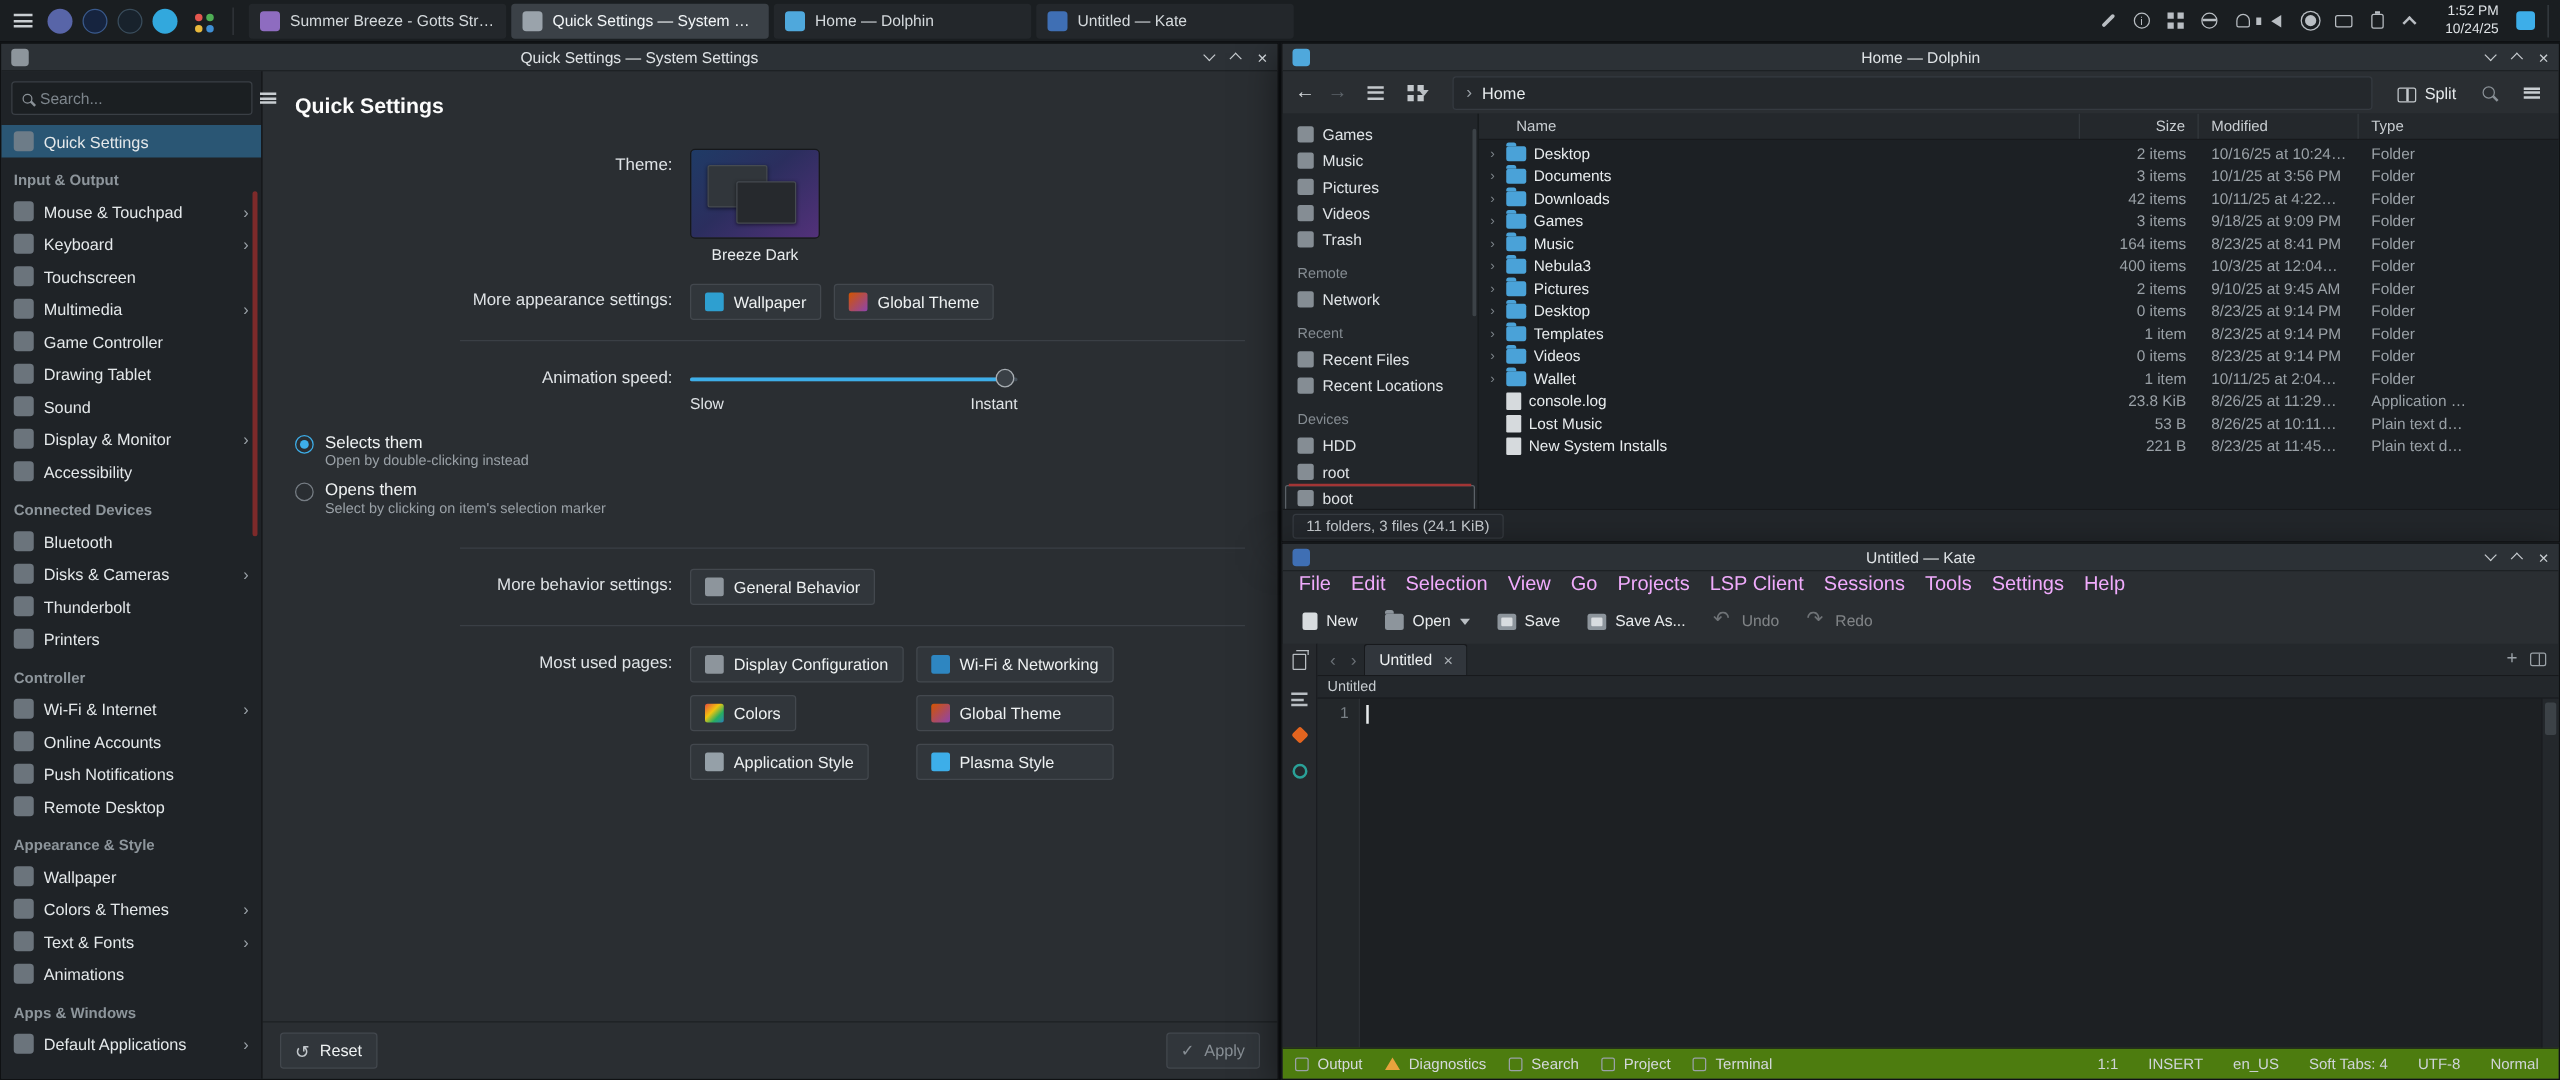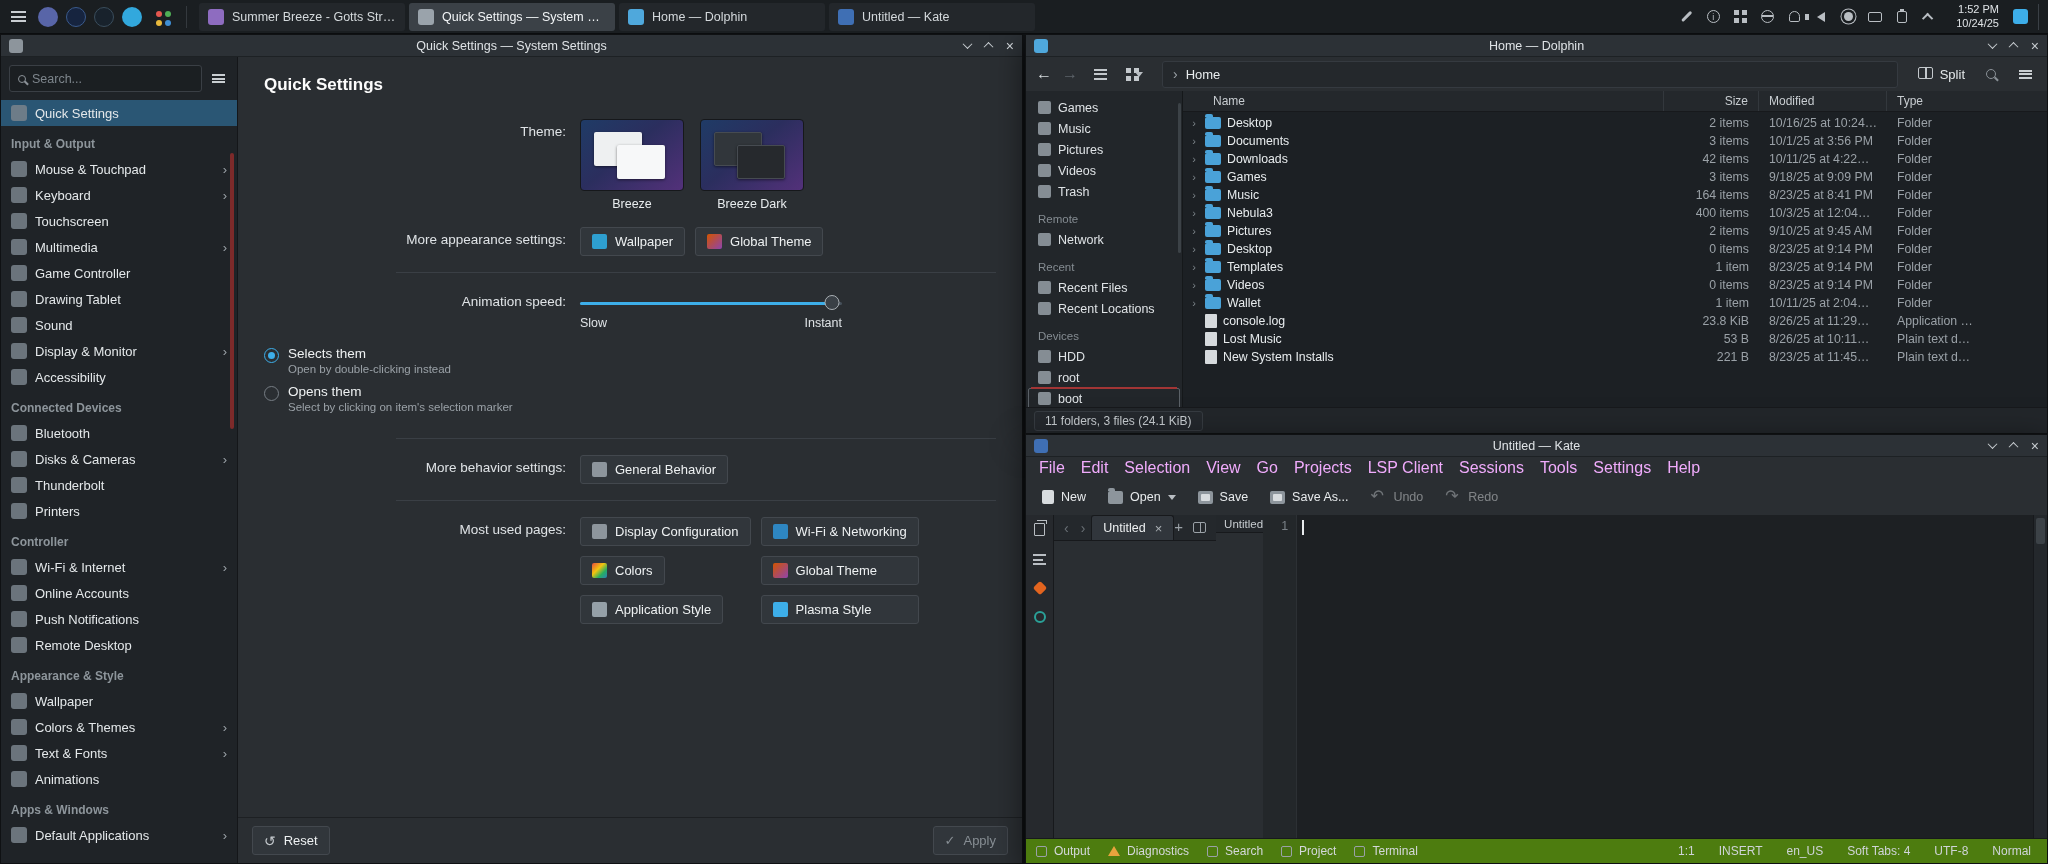--- a/index.html
+++ b/index.html
@@ -60,21 +60,21 @@
   .chev.up { transform:rotate(-135deg) translate(-1px,-1px); }
   .close-x { font-size:14px; color:#c8cdd1; line-height:1; }
   .close-x::before { content:"×"; }
 
   #win-settings { left:0; top:34px; width:1023px; height:830px; }
   #win-dolphin  { left:1025px; top:34px; width:1023px; height:400px; }
   #win-kate     { left:1025px; top:434px; width:1023px; height:430px; }
 
   
   .settings-body { flex:1; display:flex; min-height:0; }
-  .s-sidebar { width:237px; background:#1f2327; border-right:1px solid #141619; display:flex; flex-direction:column; position:relative; flex:none; }
+  .s-sidebar { width:209px; background:#1f2327; border-right:1px solid #141619; display:flex; flex-direction:column; position:relative; flex:none; }
   .search-row { display:flex; align-items:center; gap:6px; padding:8px 8px 6px 8px; }
   .search-box { flex:1; height:27px; background:#1b1f22; border:1px solid #3a3f45; border-radius:3px;
                 display:flex; align-items:center; gap:6px; padding:0 8px; }
   .mag { width:8px; height:8px; border:1.6px solid #8a9197; border-radius:50%; position:relative; flex:none; }
   .mag::after { content:""; position:absolute; width:5px; height:1.6px; background:#8a9197; transform:rotate(45deg); right:-4px; bottom:-2px; }
   .search-field { flex:1; min-width:0; background:transparent; border:none; outline:none; color:#dfe3e6; font-size:12.5px; font-family:inherit; }
   .search-field::placeholder { color:#7d858c; }
   .menu-btn { width:28px; height:27px; display:flex; align-items:center; justify-content:center; border-radius:3px; }
   .burger.small { width:13px; height:9px; }
   .burger.small::after { top:1.6px; }
@@ -136,21 +136,21 @@
   .nav-arrow.fwd::before { content:"→"; }
   .nav-arrow.dim { color:#5d646a; }
   .stack-ic { width:13px; height:11px; border-top:2px solid #c3c8cc; border-bottom:2px solid #c3c8cc; position:relative; }
   .stack-ic::after { content:""; position:absolute; left:0; right:0; top:2.5px; height:2px; background:#c3c8cc; }
   .grid-ic { width:5px; height:5px; background:#c3c8cc; box-shadow:8px 0 0 #c3c8cc, 0 8px 0 #c3c8cc, 8px 8px 0 #c3c8cc; margin:-8px 8px 0 0; }
   .dd-tri { width:0; height:0; border:4px solid transparent; border-top:5px solid #b9bec3; margin:5px 0 0 -4px; }
   .loc { flex:1; height:27px; margin:0 6px; border:1px solid #353a40; background:#24282c; border-radius:3px;
          display:flex; align-items:center; gap:8px; padding:0 10px; min-width:0; }
   .crumb-chev::before { content:"›"; color:#9aa1a7; font-size:14px; }
   .crumb { font-size:13px; color:#e8ecee; }
-  .split-btn { display:flex; align-items:flex-start; gap:7px; font-size:13px; color:#e4e8ea; padding:0 4px; }
+  .split-btn { display:flex; align-items:flex-end; gap:7px; font-size:13px; color:#e4e8ea; padding:0 4px; }
   .split-ic { width:15px; height:12px; border:1.6px solid #c3c8cc; border-radius:2px; position:relative; }
   .split-ic::after { content:""; position:absolute; left:50%; top:0; bottom:0; width:1.6px; background:#c3c8cc; }
   .mag.big { width:10px; height:10px; }
   .d-main { flex:1; display:flex; min-height:0; background:#1c2024; }
   .places { width:157px; flex:none; background:#22262a; border-right:1px solid #15181a; padding-top:6px; position:relative; overflow:hidden; }
   .place { height:21px; display:flex; align-items:center; gap:7px; padding:0 10px; font-size:12.5px; color:#dfe3e6; position:relative; margin:0 2px; }
   .p-icon { width:13px; height:13px; background:#97a0a7; opacity:.85; border-radius:2px; flex:none; }
   .place.header { height:23px; align-items:flex-end; padding-bottom:4px; font-size:11.5px; color:#858c92; margin-top:4px; }
   .place.focused { outline:1px solid #5b6167; outline-offset:-1px; border-radius:2px; }
   .place.dropline::before { content:""; position:absolute; top:-1.5px; left:3px; right:3px; height:2.5px; background:#a23535; }
@@ -195,21 +195,21 @@
   .dd { display:none; }
   .dd.show { display:inline-block; width:0; height:0; border:4px solid transparent; border-top:5px solid #b9bec3; margin-top:5px; }
   .k-body-main { flex:1; display:flex; min-height:0; }
   .k-sidebar { width:28px; flex:none; background:#26292d; border-right:1px solid #17191c; display:flex; flex-direction:column; align-items:center; padding-top:8px; gap:18px; }
   .ks1 { width:11px; height:13px; border:1.6px solid #b9bec3; border-radius:1px; position:relative; }
   .ks1::after { content:""; position:absolute; left:2px; top:-4px; width:9px; height:3px; border-top:1.6px solid #b9bec3; border-right:1.6px solid #b9bec3; }
   .ks2 { width:13px; height:11px; border-top:2px solid #b9bec3; border-bottom:2px solid #b9bec3; position:relative; }
   .ks2::after { content:""; position:absolute; left:0; right:3px; top:2.5px; height:2px; background:#b9bec3; }
   .ks3 { width:10px; height:10px; background:#e2641f; transform:rotate(45deg); border-radius:2px; }
   .ks4 { width:12px; height:12px; border:2px solid #2aa198; border-radius:50%; }
-  .k-right { flex:1; display:flex; min-width:0; }
+  .k-right { flex:1; display:flex; flex-direction:column; min-width:0; }
   .k-tabbar { height:26px; flex:none; background:#24282c; border-bottom:1px solid #17191c; display:flex; align-items:flex-end; padding:0 4px; }
   .tab-nav { font-size:14px; color:#6a7076; padding:0 6px 4px 6px; }
   .tab-nav.prev::before { content:"‹"; }
   .tab-nav.next::before { content:"›"; }
   .k-tab { height:25px; display:flex; align-items:center; gap:9px; padding:0 11px; background:#31363c;
            border:1px solid #17191c; border-bottom:none; border-radius:3px 3px 0 0; font-size:12.5px; color:#eef1f2; }
   .tab-close::before { content:"×"; color:#aab0b5; font-size:13px; }
   .k-tabbar-right { margin-left:auto; display:flex; align-items:center; gap:10px; padding:0 6px 4px 0; }
   .plus-ic::before { content:"+"; font-size:15px; color:#9aa1a7; line-height:1; }
   .vsplit-ic { width:13px; height:11px; border:1.5px solid #9aa1a7; border-radius:2px; position:relative; }
@@ -494,27 +494,20 @@
   </div>
 </div>
       <span class="red-scroll"></span>
     </div>
     <div class="s-main">
       <div class="s-scroll">
         <div class="page-title">Quick Settings</div>
         <div class="frow">
           <div class="flabel">Theme:</div>
           <div class="fval themes">
-  <div class="theme-opt">
-    <div class="thumb">
-      <span class="tw w1"></span>
-      <span class="tw w2"></span>
-    </div>
-    <div class="theme-name">Breeze</div>
-  </div>
 
   <div class="theme-opt">
     <div class="thumb dark">
       <span class="tw w1"></span>
       <span class="tw w2"></span>
     </div>
     <div class="theme-name">Breeze Dark</div>
   </div>
 </div>
         </div>

